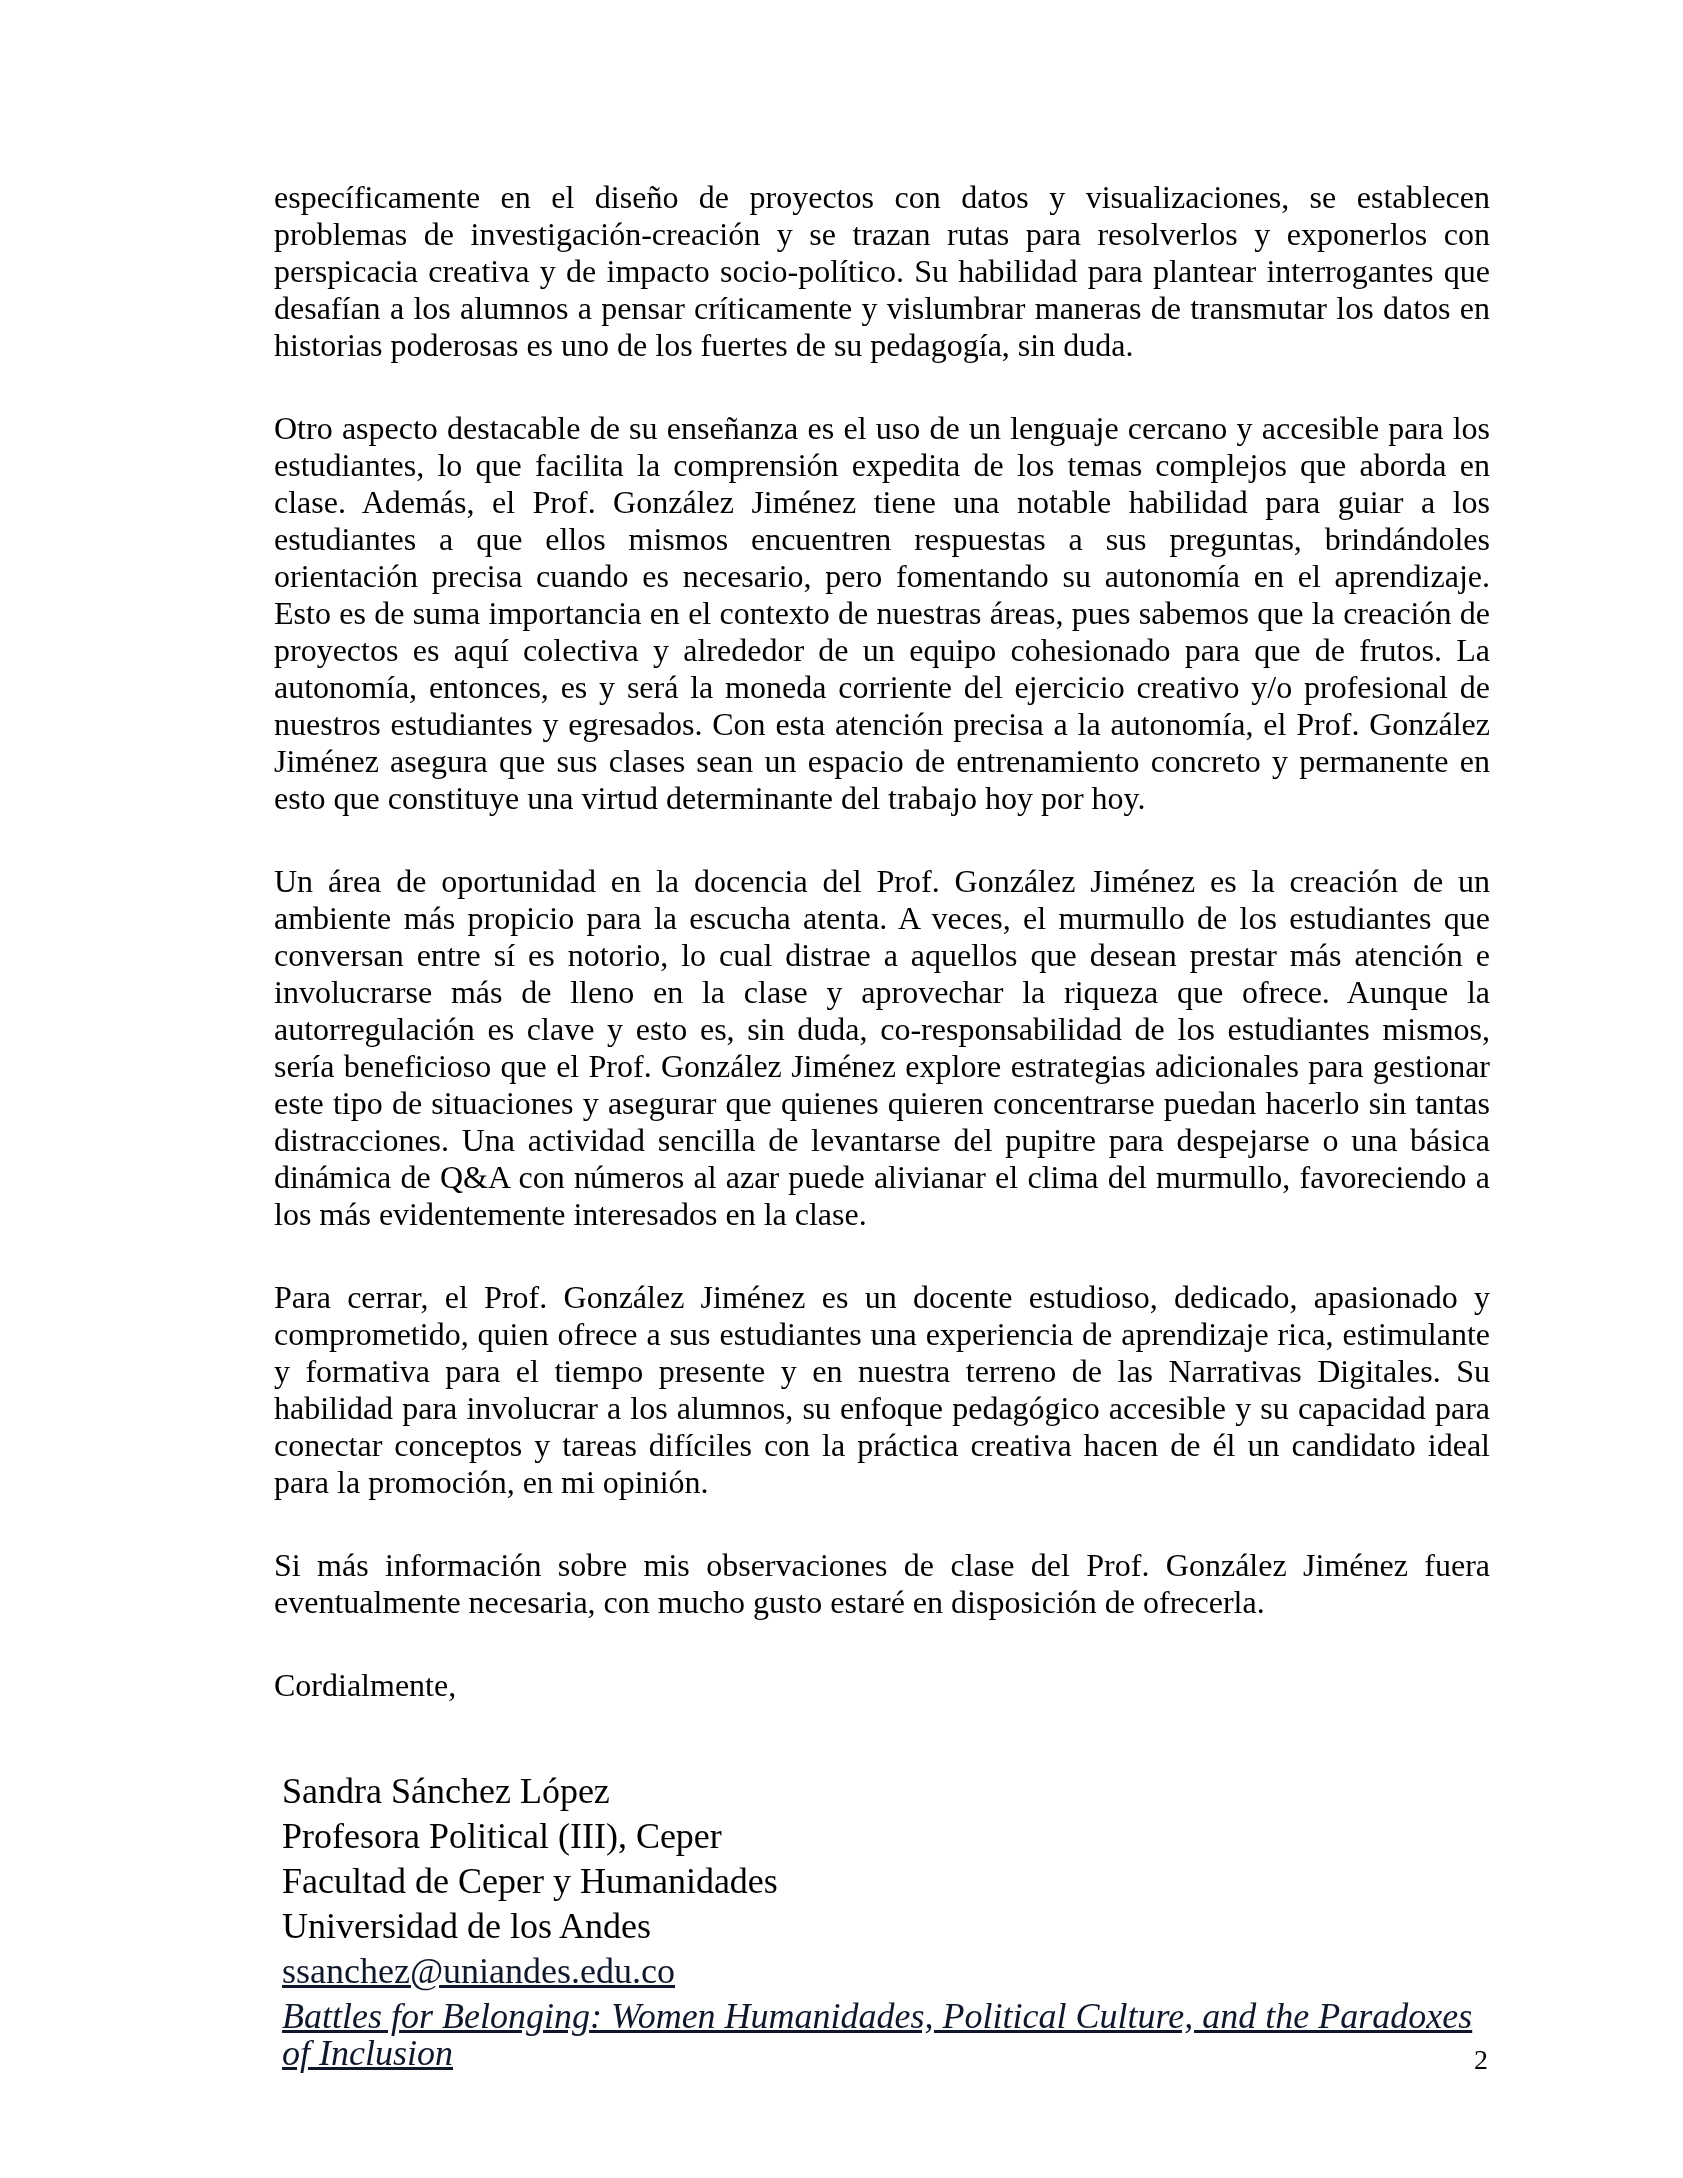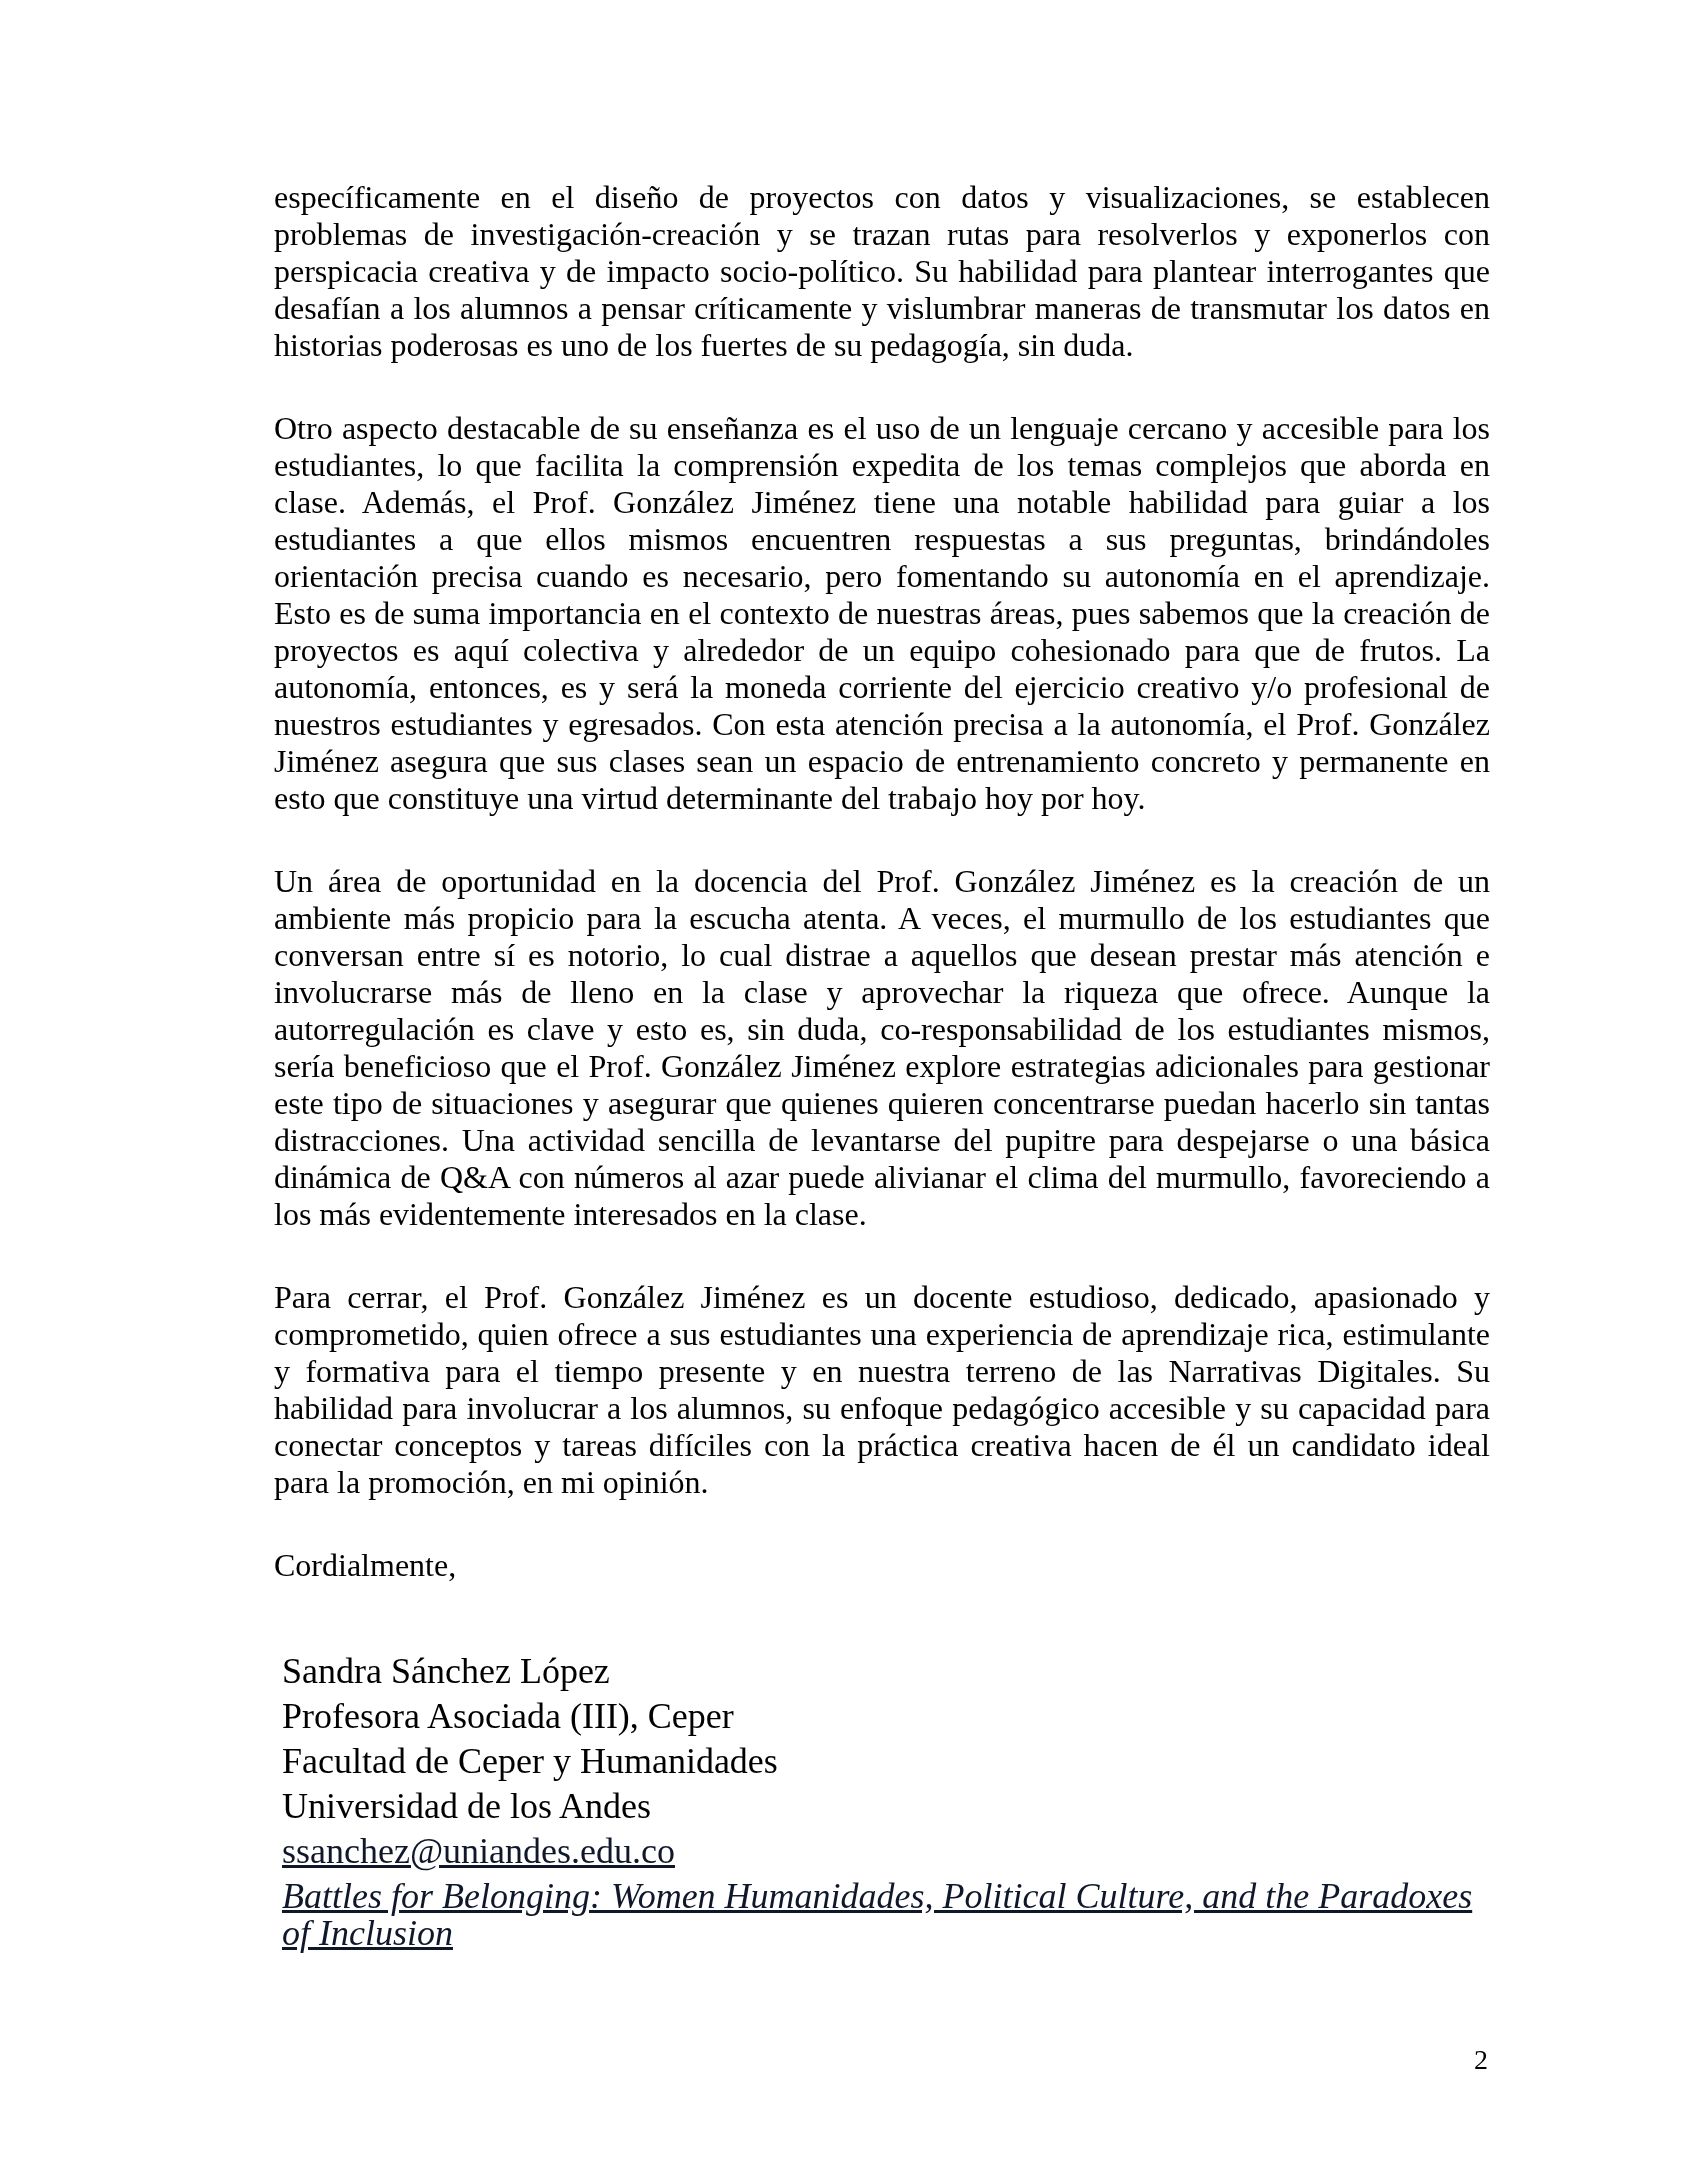--- a/index.html
+++ b/index.html
@@ -63,26 +63,27 @@
   <div class="content">
 
     <p class="para">específicamente en el diseño de proyectos con datos y visualizaciones, se establecen problemas de investigación-creación y se trazan rutas para resolverlos y exponerlos con perspicacia creativa y de impacto socio-político. Su habilidad para plantear interrogantes que desafían a los alumnos a pensar críticamente y vislumbrar maneras de transmutar los datos en historias poderosas es uno de los fuertes de su pedagogía, sin duda.</p>
 
     <p class="para">Otro aspecto destacable de su enseñanza es el uso de un lenguaje cercano y accesible para los estudiantes, lo que facilita la comprensión expedita de los temas complejos que aborda en clase. Además, el Prof. González Jiménez tiene una notable habilidad para guiar a los estudiantes a que ellos mismos encuentren respuestas a sus preguntas, brindándoles orientación precisa cuando es necesario, pero fomentando su autonomía en el aprendizaje. Esto es de suma importancia en el contexto de nuestras áreas, pues sabemos que la creación de proyectos es aquí colectiva y alrededor de un equipo cohesionado para que de frutos. La autonomía, entonces, es y será la moneda corriente del ejercicio creativo y/o profesional de nuestros estudiantes y egresados. Con esta atención precisa a la autonomía, el Prof. González Jiménez asegura que sus clases sean un espacio de entrenamiento concreto y permanente en esto que constituye una virtud determinante del trabajo hoy por hoy.</p>
 
     <p class="para">Un área de oportunidad en la docencia del Prof. González Jiménez es la creación de un ambiente más propicio para la escucha atenta. A veces, el murmullo de los estudiantes que conversan entre sí es notorio, lo cual distrae a aquellos que desean prestar más atención e involucrarse más de lleno en la clase y aprovechar la riqueza que ofrece. Aunque la autorregulación es clave y esto es, sin duda, co-responsabilidad de los estudiantes mismos, sería beneficioso que el Prof. González Jiménez explore estrategias adicionales para gestionar este tipo de situaciones y asegurar que quienes quieren concentrarse puedan hacerlo sin tantas distracciones. Una actividad sencilla de levantarse del pupitre para despejarse o una básica dinámica de Q&amp;A con números al azar puede alivianar el clima del murmullo, favoreciendo a los más evidentemente interesados en la clase.</p>
 
     <p class="para">Para cerrar, el Prof. González Jiménez es un docente estudioso, dedicado, apasionado y comprometido, quien ofrece a sus estudiantes una experiencia de aprendizaje rica, estimulante y formativa para el tiempo presente y en nuestra terreno de las Narrativas Digitales. Su habilidad para involucrar a los alumnos, su enfoque pedagógico accesible y su capacidad para conectar conceptos y tareas difíciles con la práctica creativa hacen de él un candidato ideal para la promoción, en mi opinión.</p>
 
+    <p class="para">Si más información sobre mis observaciones de clase del Prof. González Jiménez fuera eventualmente necesaria, con mucho gusto estaré en disposición de ofrecerla.</p>
 
     <p class="para closing">Cordialmente,</p>
 
     <div class="signature">
       <p>Sandra Sánchez López</p>
-      <p>Profesora Asociada (III), Ceper</p>
+      <p>Profesora Political (III), Ceper</p>
       <p>Facultad de Ceper y Humanidades</p>
       <p>Universidad de los Andes</p>
       <p>
         <a class="link">ssanchez@uniandes.edu.co</a>
       </p>
       <p>
         <a class="link italic">Battles for Belonging: Women Humanidades, Political Culture, and the Paradoxes of Inclusion</a>
       </p>
     </div>
 

